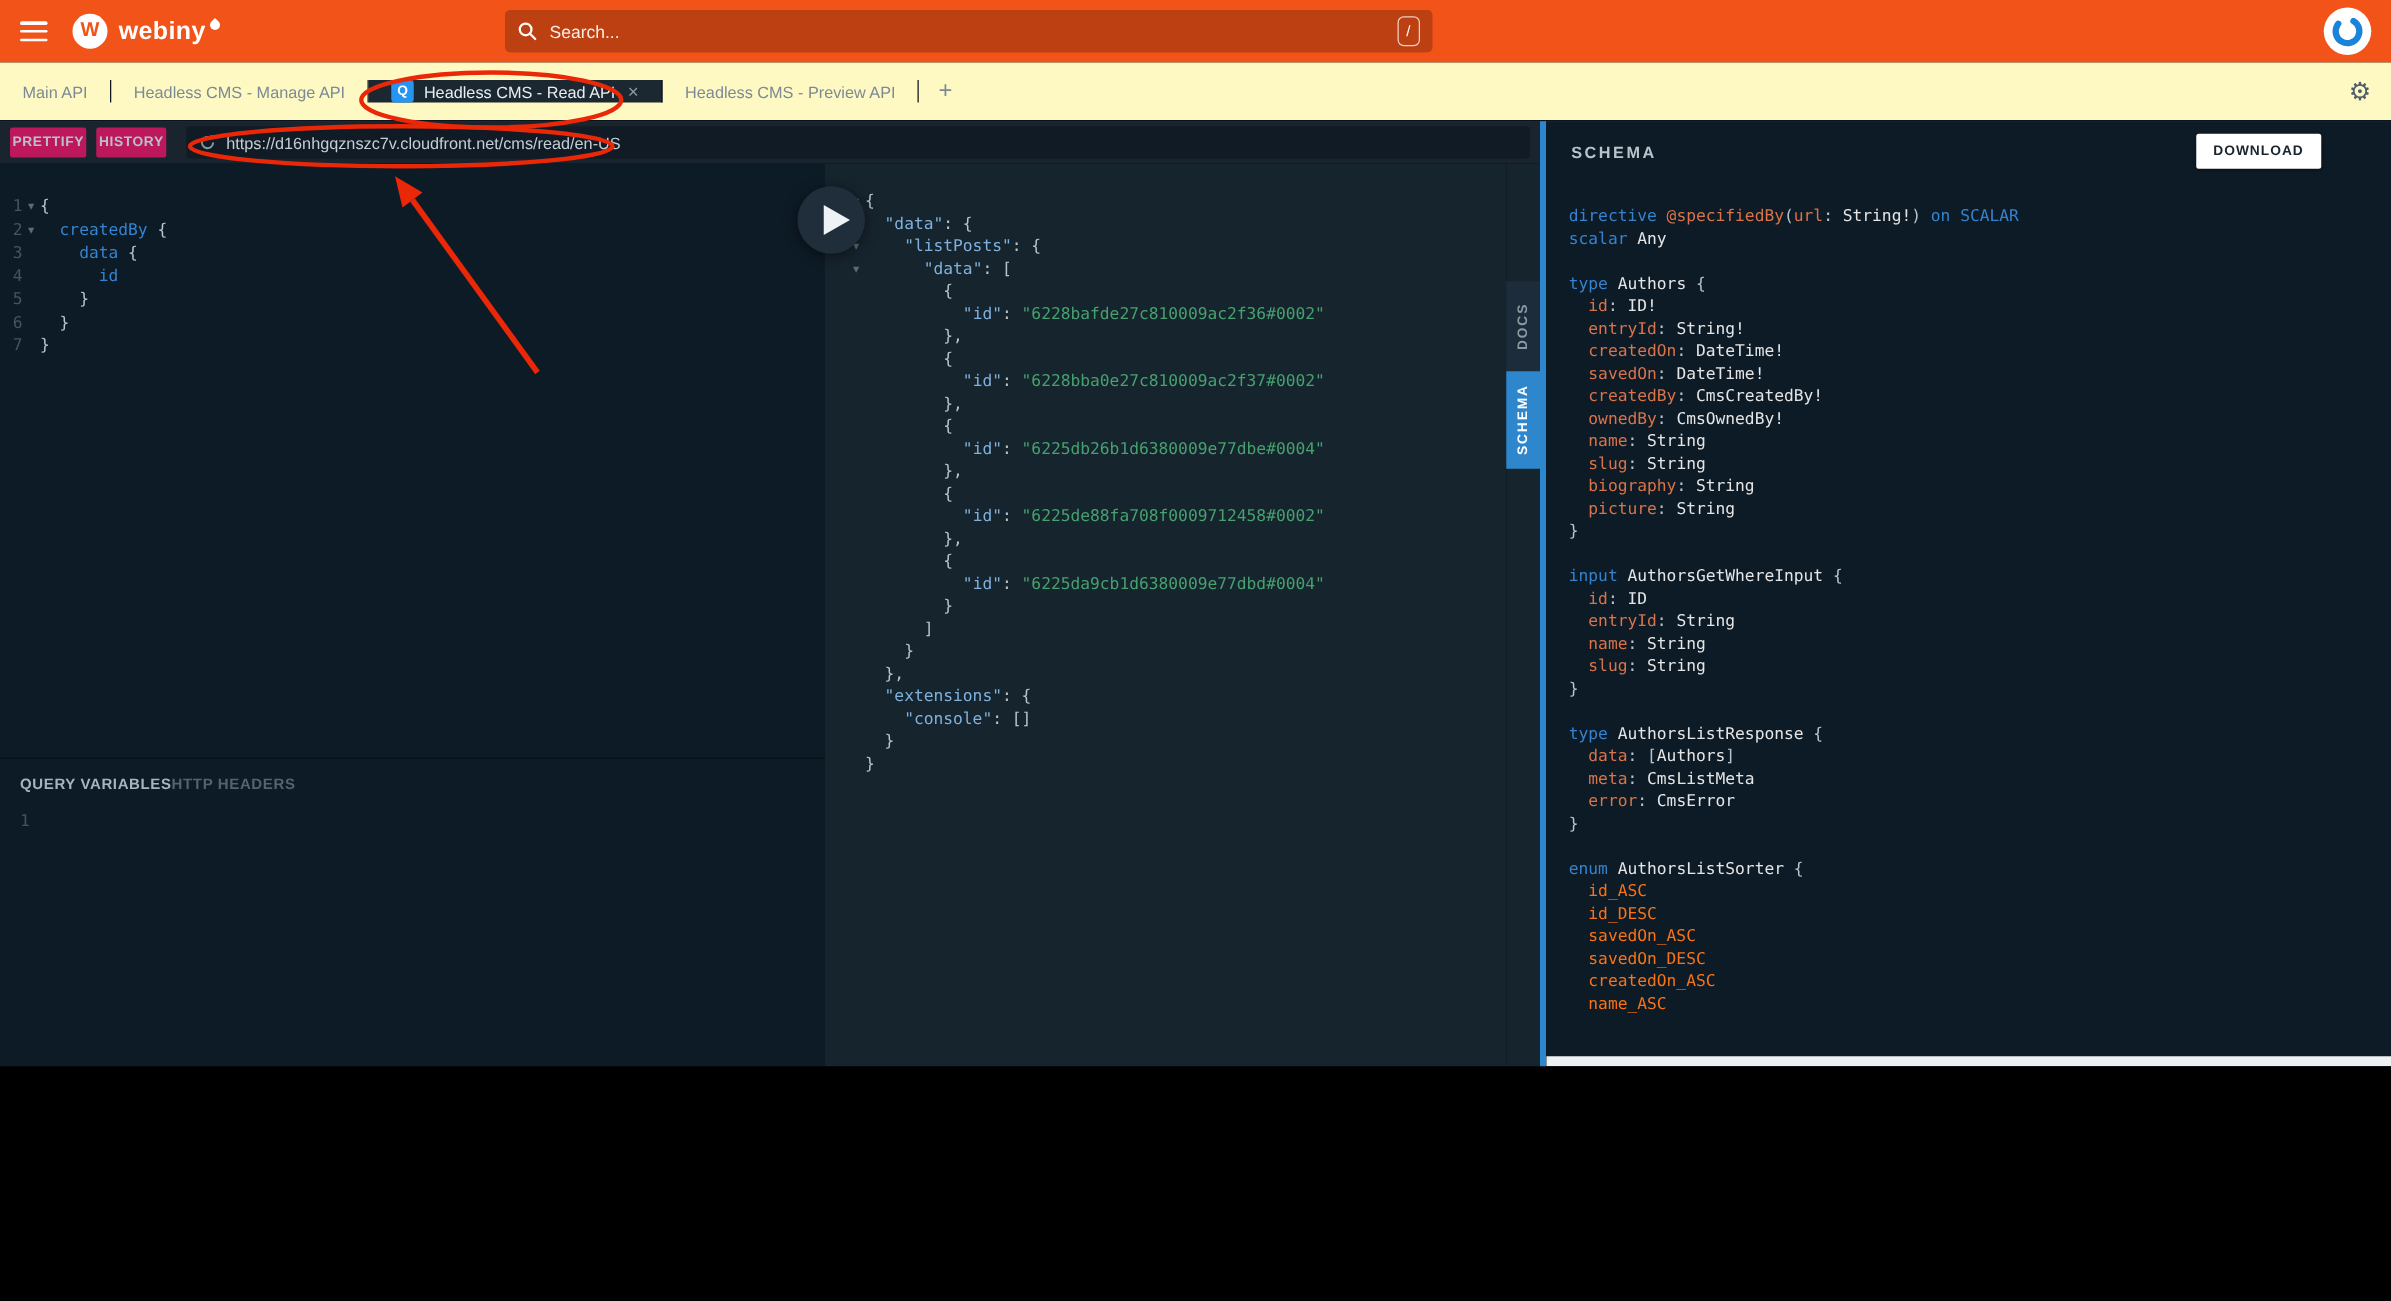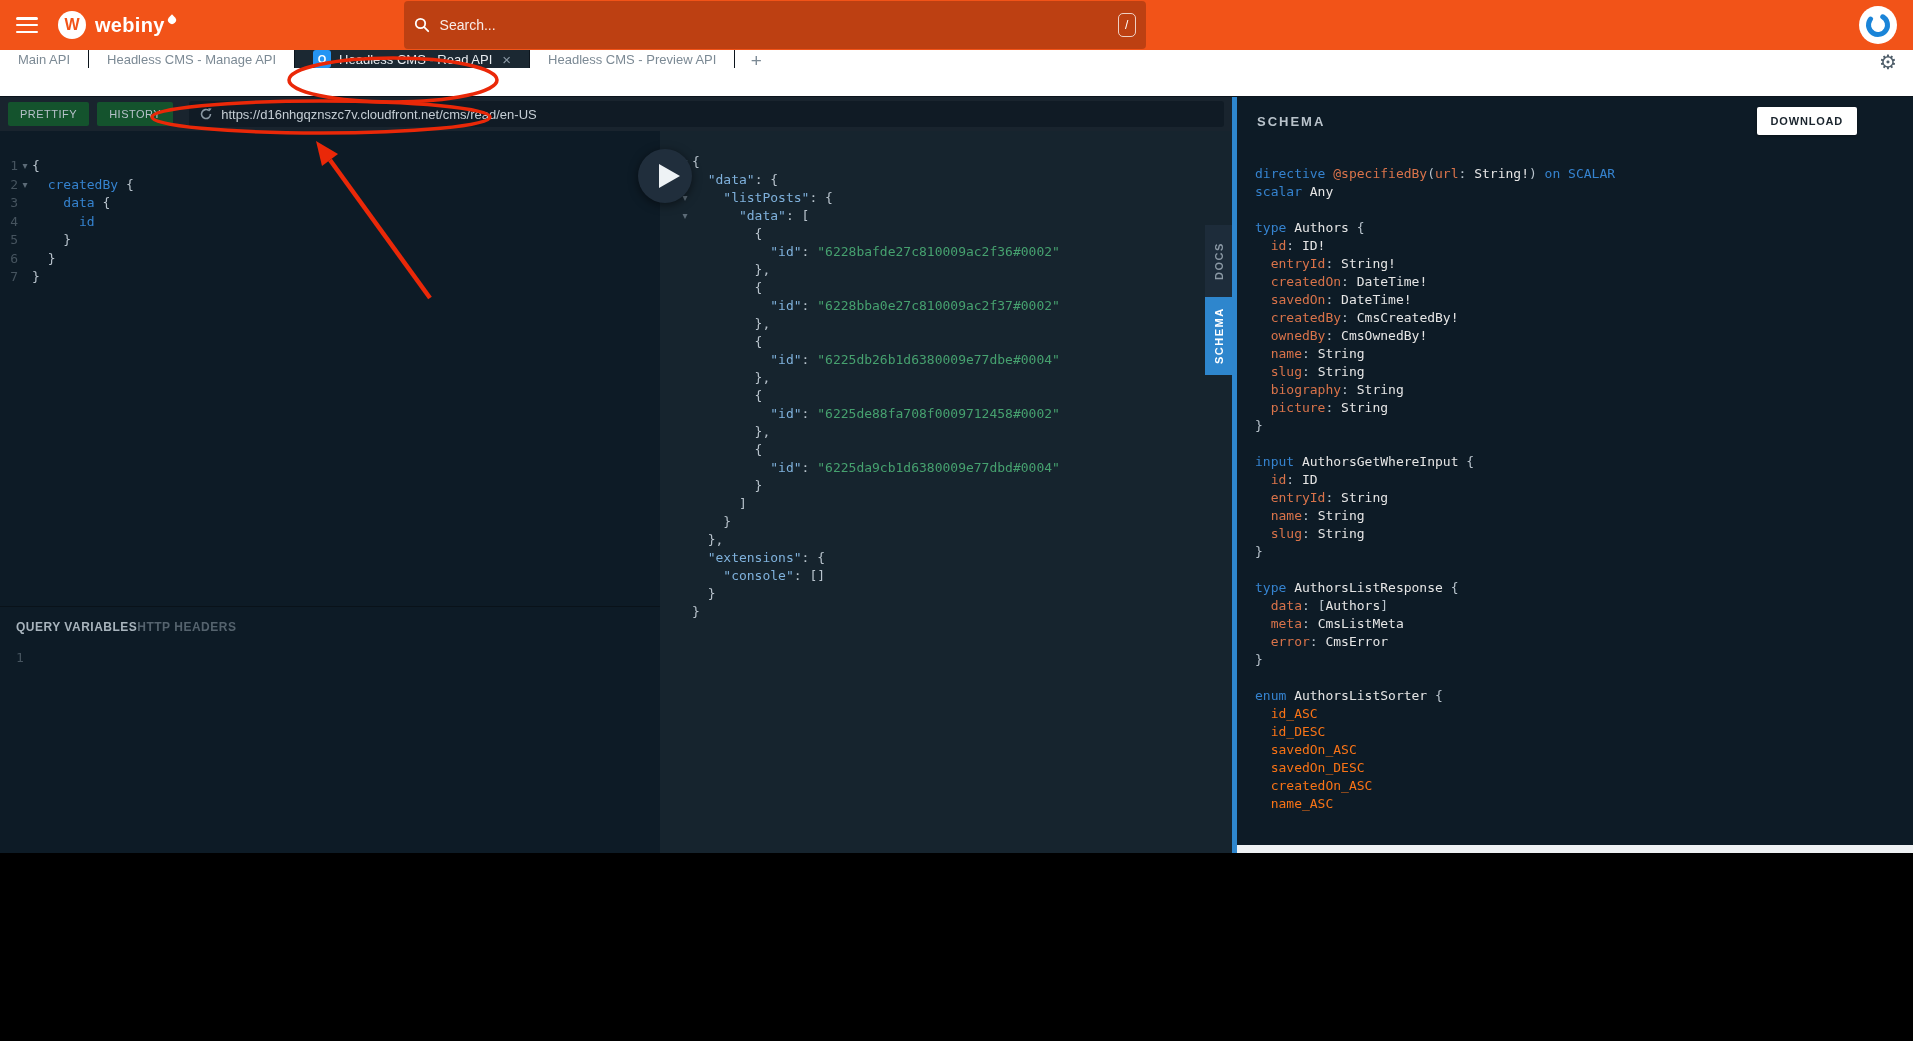--- a/index.html
+++ b/index.html
@@ -8,41 +8,41 @@
   .app { position:relative; width:1913px; height:1041px; background:#000; }
 
   
   .header { height:50px; background:#f25318; display:flex; align-items:center; }
   .hamburger { width:22px; height:16px; margin-left:16px; display:flex; flex-direction:column; justify-content:space-between; cursor:pointer; }
   .hamburger div { height:2.5px; background:#fff; border-radius:2px; }
   .logo { display:flex; align-items:center; margin-left:20px; }
   .logo-circle { width:28px; height:28px; background:#fff; border-radius:50%; display:flex; align-items:center; justify-content:center; color:#f25318; font-weight:bold; font-size:16px; }
   .logo-text { color:#fff; font-size:20px; font-weight:bold; margin-left:9px; letter-spacing:.3px; }
   .logo-flame { width:8px; height:8px; background:#fff; border-radius:0 70% 70% 70%; transform:rotate(45deg); margin:-10px 0 0 3px; }
-  .search { width:742px; height:48px; margin-left:228px; background:rgba(0,0,0,0.22); border-radius:4px; display:flex; align-items:center; padding:0 10px; }
+  .search { width:742px; height:34px; margin-left:228px; background:rgba(0,0,0,0.22); border-radius:4px; display:flex; align-items:center; padding:0 10px; }
   .search svg { flex:none; }
   .search input { flex:1; background:transparent; border:none; outline:none; color:#fff; font-size:14px; margin-left:10px; font-family:"Liberation Sans",sans-serif; }
   .search input::placeholder { color:rgba(255,255,255,.9); }
   .slash-key { width:18px; height:24px; border:1.5px solid rgba(255,255,255,.75); border-radius:5px; color:#fff; font-size:12px; display:flex; align-items:center; justify-content:center; }
   .avatar { margin-left:auto; margin-right:16px; width:38px; height:38px; background:#fff; border-radius:50%; display:flex; align-items:center; justify-content:center; cursor:pointer; }
 
   
-  .tabbar { height:47px; background:#ffffff; display:flex; align-items:flex-start; border-bottom:1px solid #0b141c; }
+  .tabbar { height:47px; background:#fef9c3; display:flex; align-items:center; border-bottom:1px solid #0b141c; }
   .tab { display:flex; align-items:center; padding:0 18px; font-size:13px; color:#7c8a95; border-right:1px solid #0c141c; cursor:pointer; white-space:nowrap; }
   .tab.active { background:#1b2832; color:#e8edf1; }
   .qbadge { width:18px; height:18px; background:#2595f4; border-radius:3px; color:#fff; font-size:11px; font-weight:bold; display:flex; align-items:center; justify-content:center; margin-right:8px; }
   .tab-close { margin-left:10px; color:#8b99a5; font-size:15px; }
   .tab-add { width:42px; display:flex; align-items:center; justify-content:center; color:#7c8a95; font-size:19px; cursor:pointer; }
   .gear { margin-left:auto; margin-right:16px; display:flex; align-items:center; color:#4e5d69; font-size:20px; cursor:pointer; }
 
   
   .main-row { display:flex; height:756px; }
   .left-col { position:relative; width:1232px; display:flex; flex-direction:column; }
   .toolbar { height:34px; background:#19242e; display:flex; align-items:center; padding-left:8px; flex:none; }
-  .tb-btn { background:#14532d; color:#b7c1ca; font-size:11px; font-weight:normal; letter-spacing:.5px; padding:6px 12px; border-radius:2px; margin-right:8px; cursor:pointer; }
+  .tb-btn { background:#be185d; color:#b7c1ca; font-size:11px; font-weight:bold; letter-spacing:.5px; padding:6px 2px; border-radius:2px; margin-right:8px; cursor:pointer; }
   .url-field { flex:1; height:26px; margin:0 8px; background:#101b25; border-radius:3px; display:flex; align-items:center; padding:0 10px; }
   .url-text { color:#c5ced5; font-size:13px; margin-left:8px; white-space:nowrap; overflow:hidden; }
   .editors { flex:1; display:flex; position:relative; }
   .query-pane { width:660px; background:#0d1b26; position:relative; padding-top:26px; }
   .results-pane { flex:1; background:#16242e; padding:22px 0 0 18px; overflow:hidden; }
   .sidetabs { width:27px; background:#16242e; padding-top:94px; }
 
   
   .cl { display:flex; white-space:pre; font-family:"DejaVu Sans Mono", monospace; font-size:13px; line-height:18px; }
   .query-pane .cl { line-height:18.5px; }

